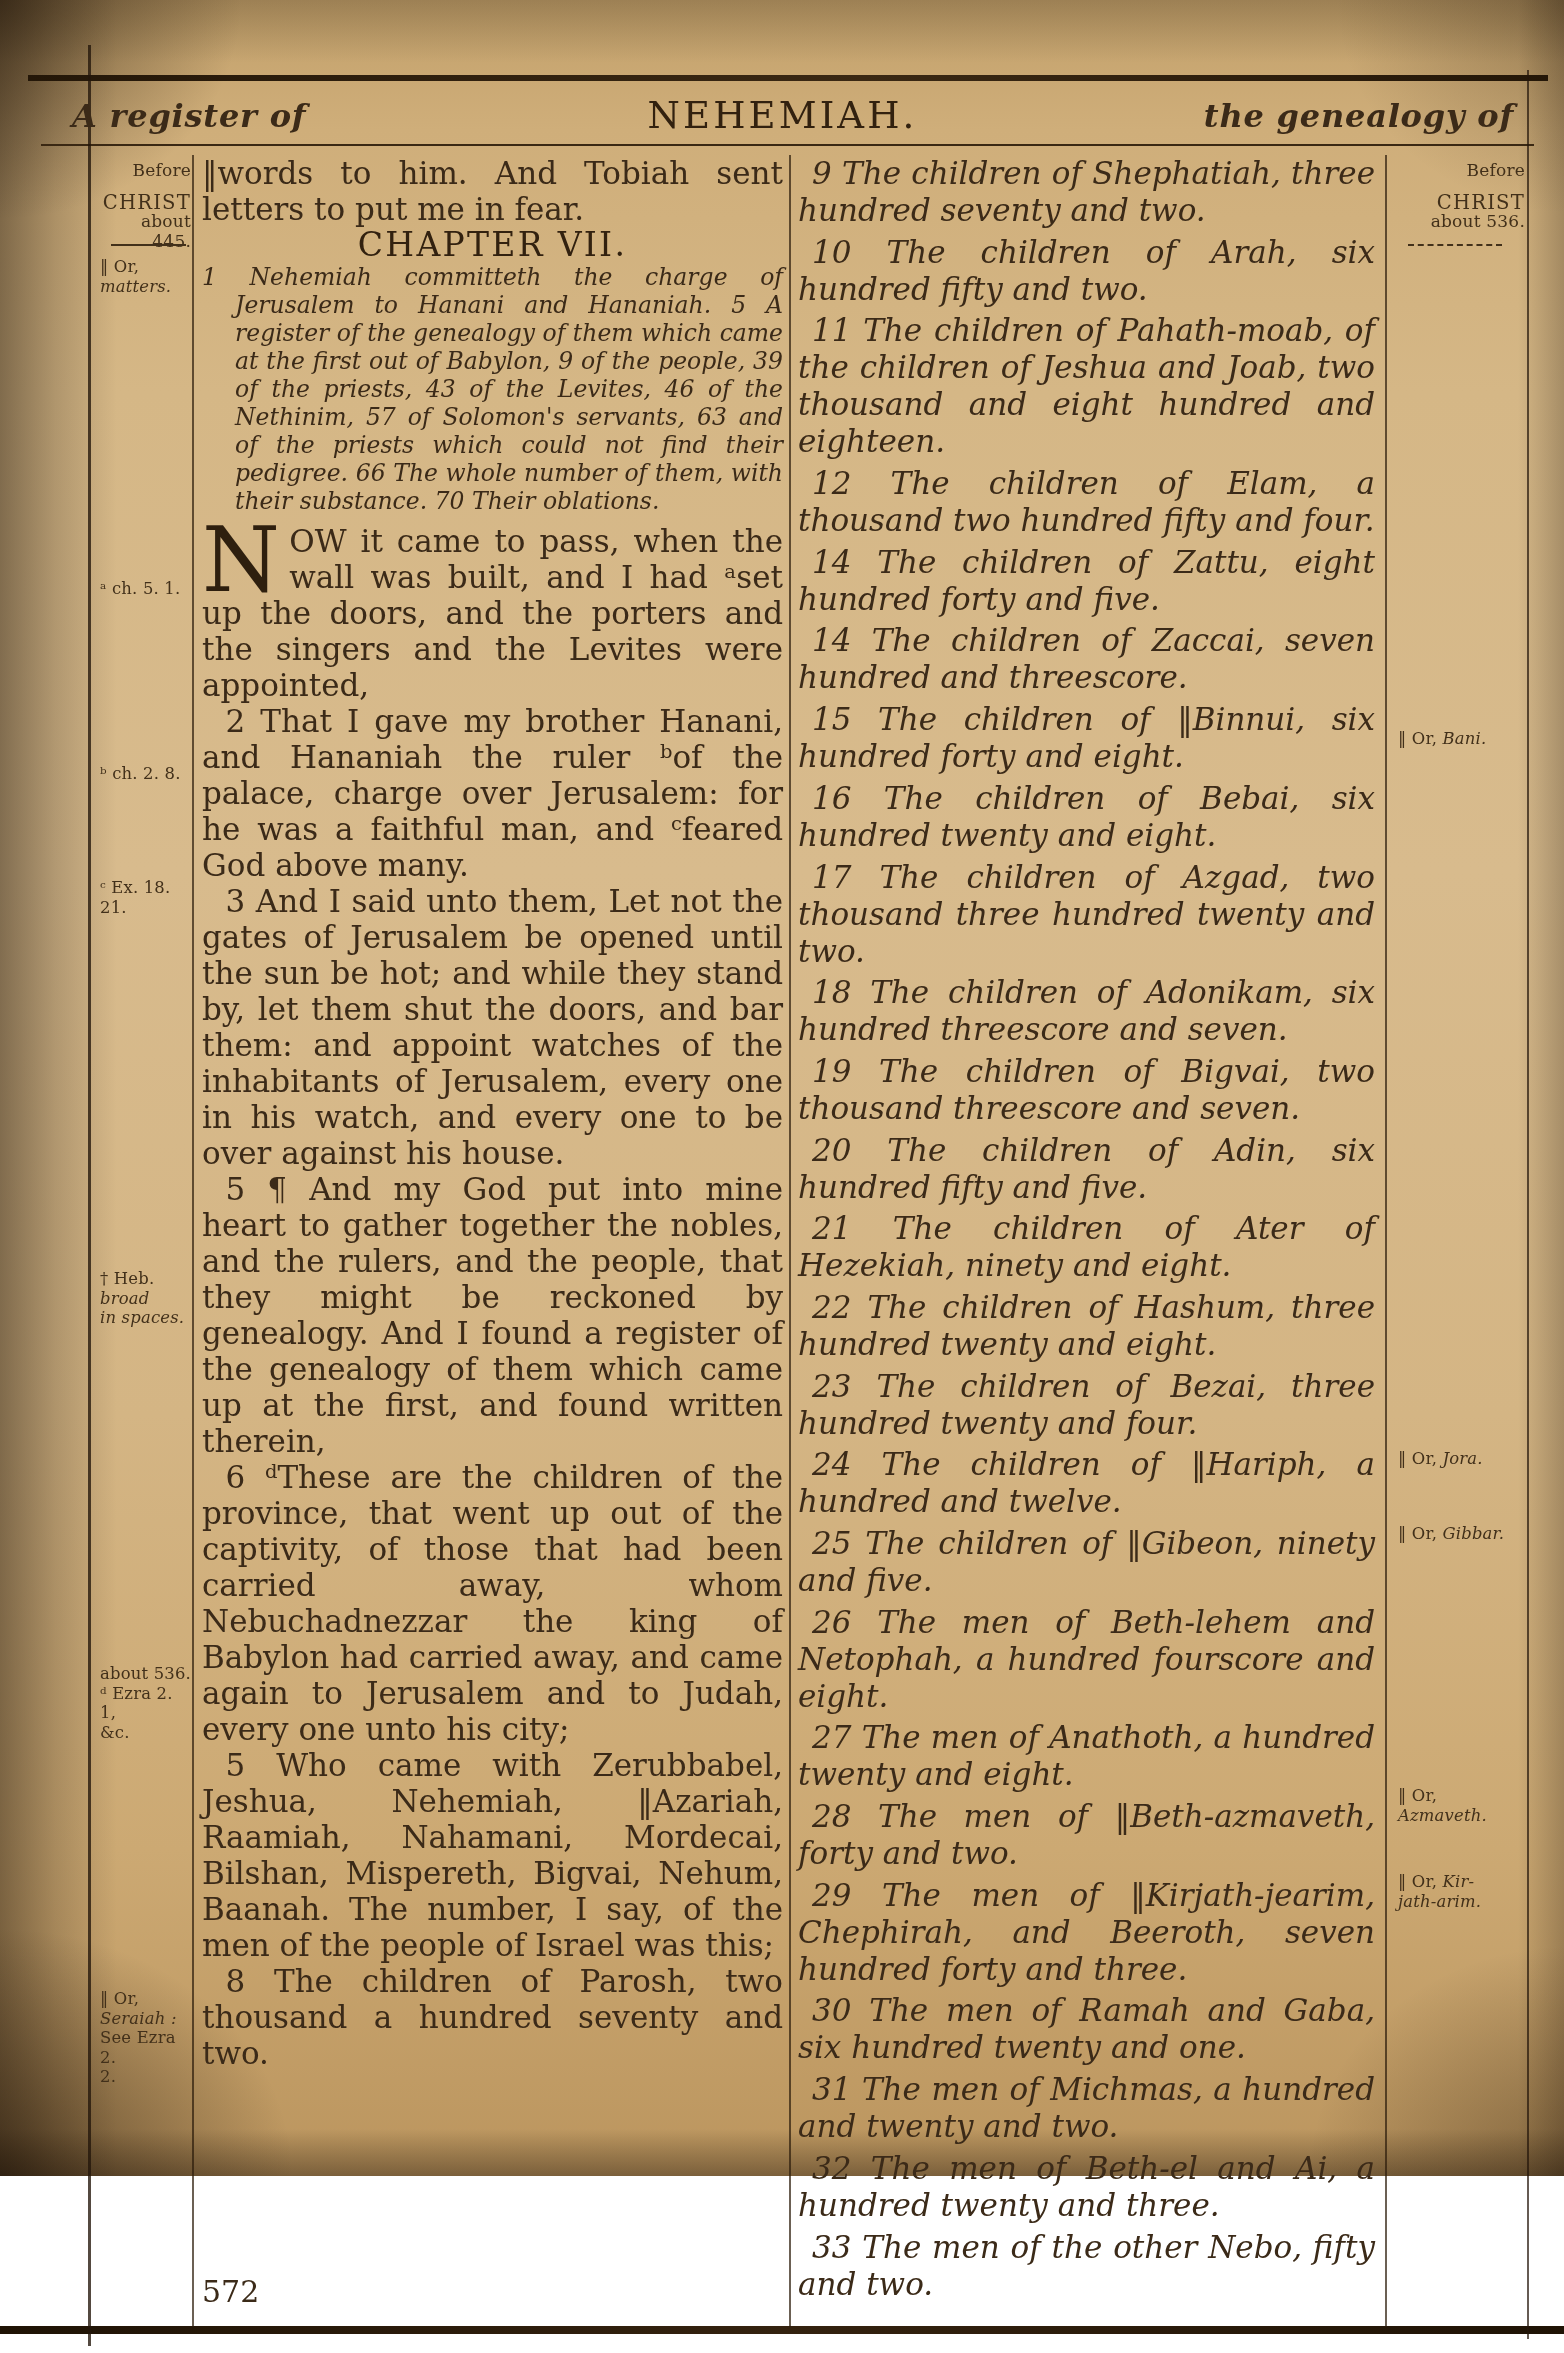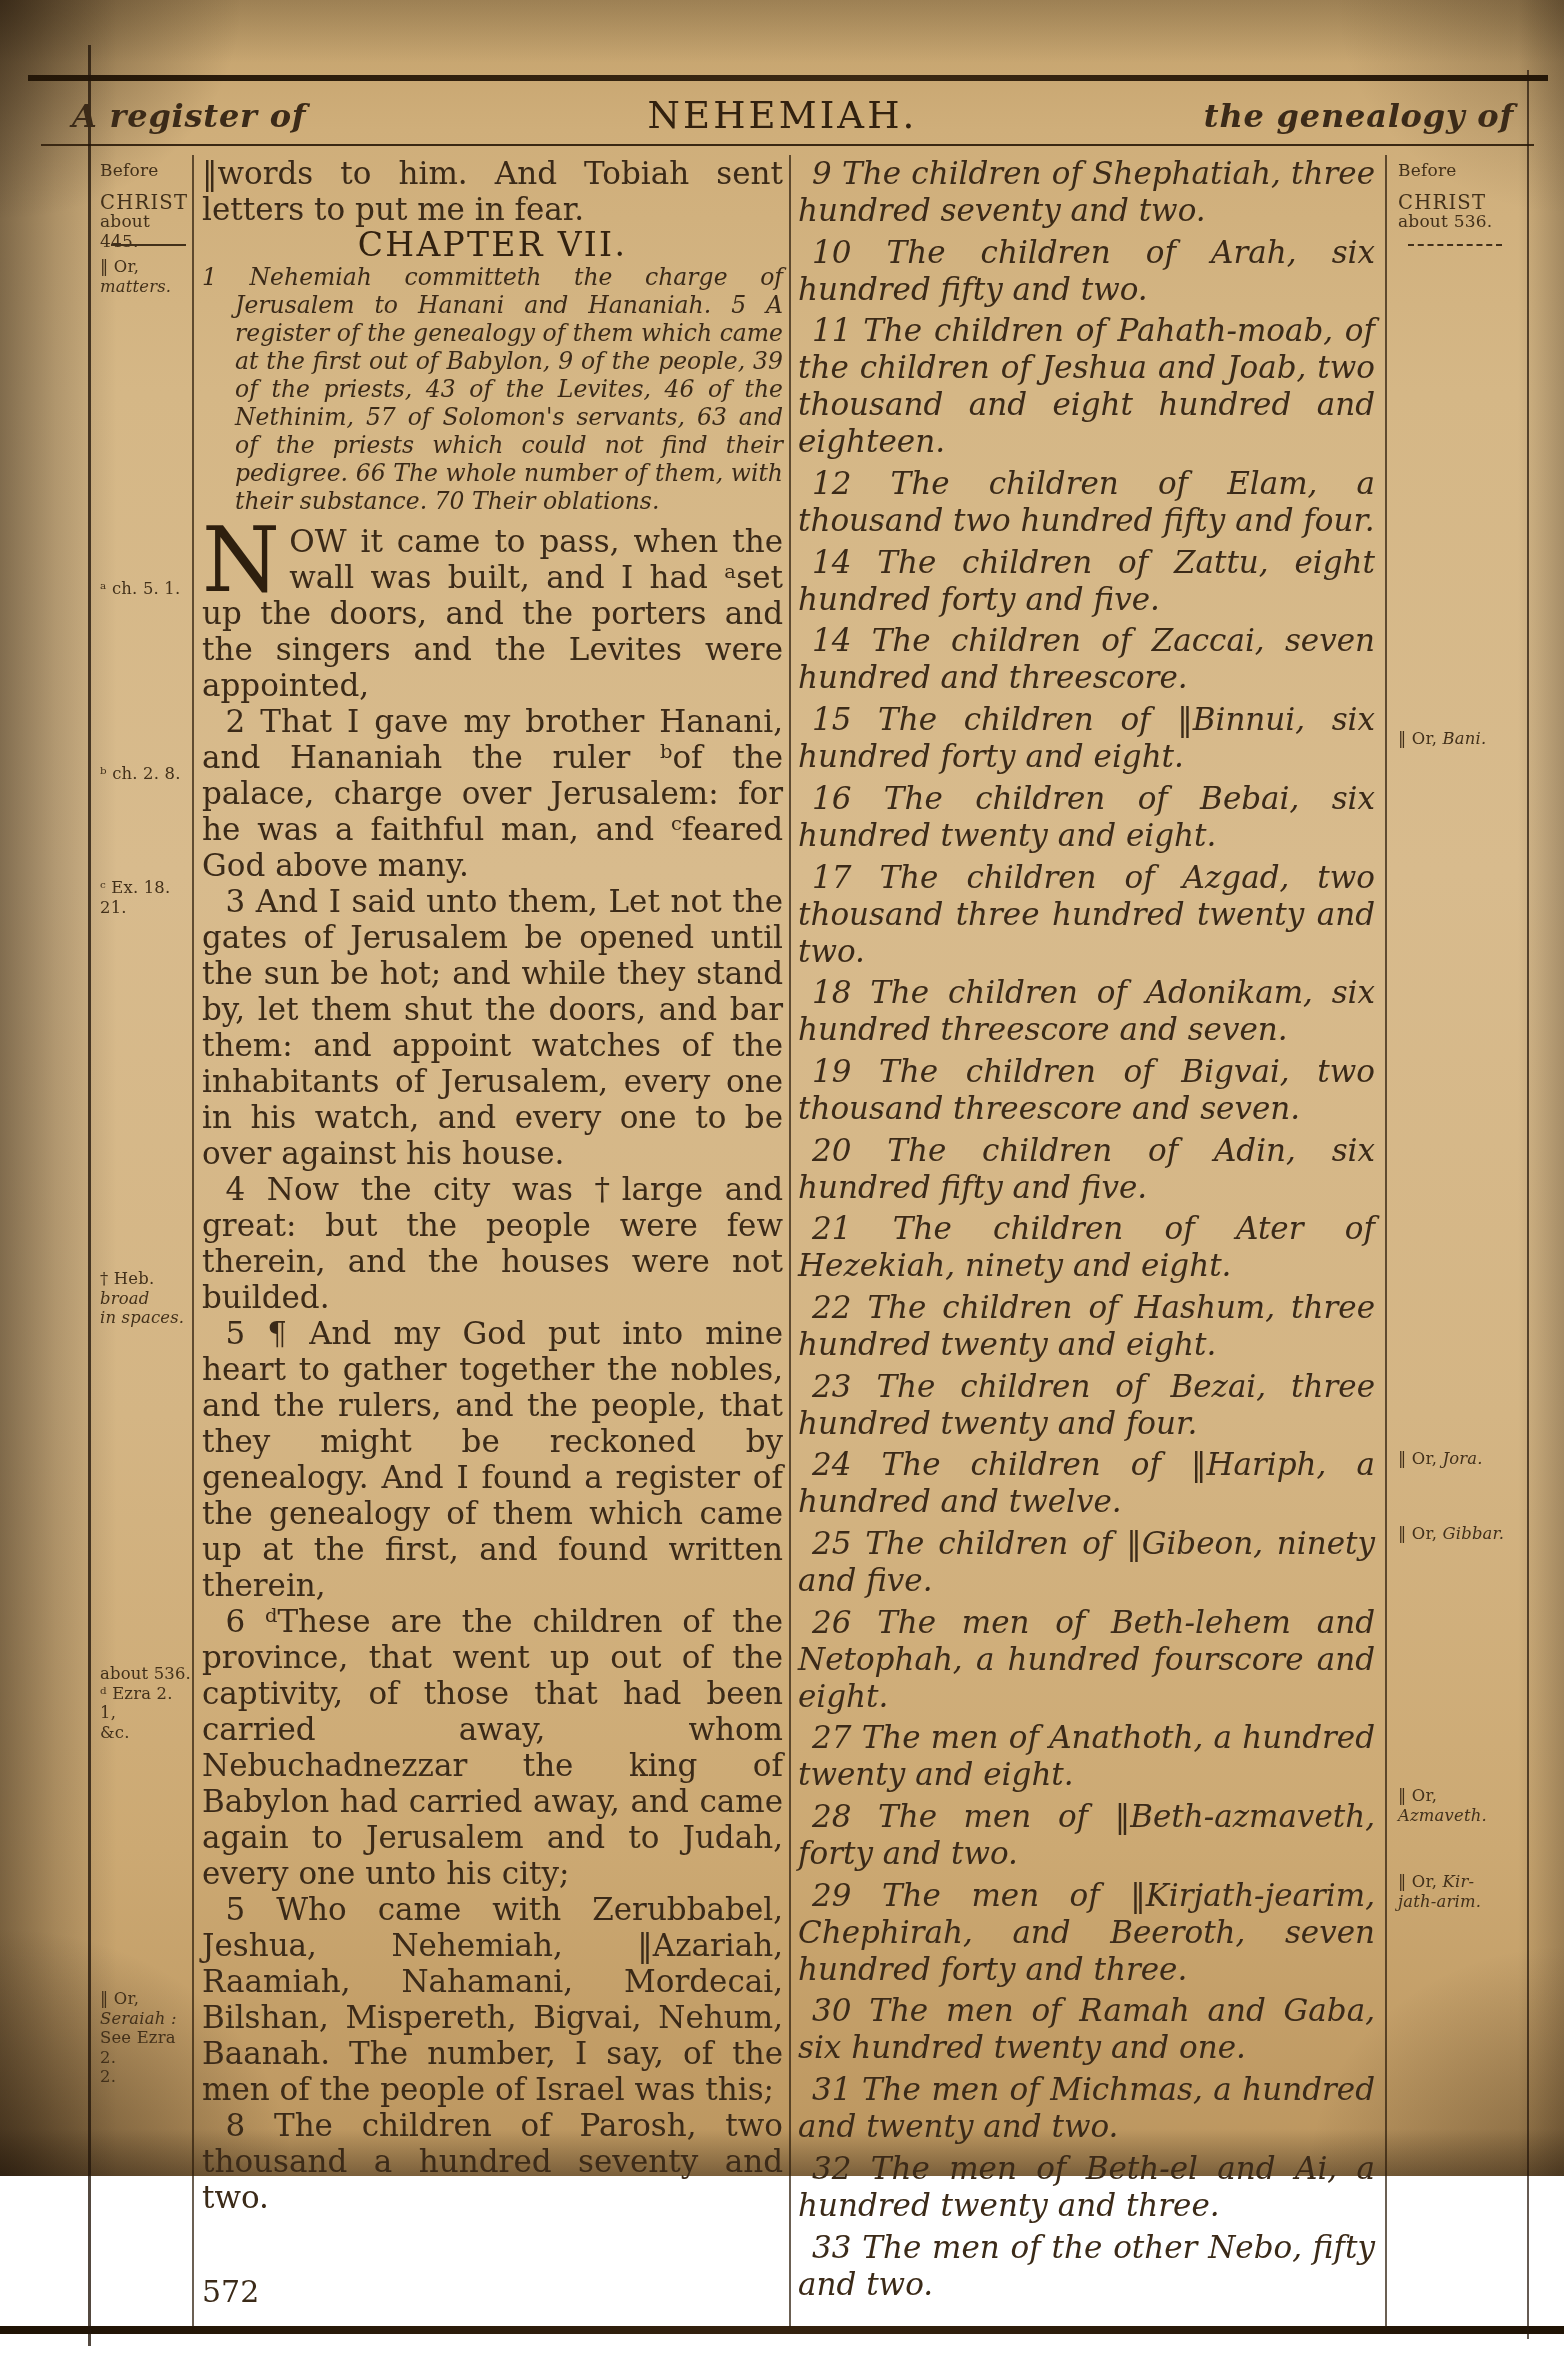--- a/index.html
+++ b/index.html
@@ -33,21 +33,21 @@
   .edge-right{left:1527px;top:70px;width:2.3px;height:2269px;background:rgba(35,22,10,.70);}
   
   .hdr-left{position:absolute;top:97px;left:72px;font-style:italic;font-weight:bold;font-size:32px;letter-spacing:0.8px;}
   .hdr-center{position:absolute;top:94px;left:0;width:1565px;text-align:center;font-size:37px;letter-spacing:3.1px;color:#32210f;}
   .hdr-right{position:absolute;top:97px;right:59px;font-style:italic;font-weight:bold;font-size:32px;letter-spacing:0.8px;}
   
   .mn{position:absolute;font-size:16.4px;line-height:19.6px;white-space:pre-line;letter-spacing:0.2px;color:#42301a;}
   .mn .it{font-style:italic;}
   .lm{left:100px;width:91px;}
   .rm{left:1398px;width:127px;}
-  .bc{text-align:left;white-space:normal;}
+  .bc{text-align:right;white-space:normal;}
   .bc .l1{display:block;font-size:17px;}
   .bc .l2{display:block;font-size:19.6px;letter-spacing:1.2px;margin-top:12px;}
   .bc .l3{display:block;font-size:17px;}
   .bc-l{top:161px;}
   .bc-r{top:161px;}
   .bc-rule-l{position:absolute;top:244px;left:111px;width:75px;height:1.6px;background:#42301a;}
   .bc-rule-r{position:absolute;top:244px;left:1408px;width:94px;border-top:2.3px dashed #42301a;}
   .mn-matters{top:257px;}
   .mn-a{top:579px;}
   .mn-b{top:764px;}
@@ -128,21 +128,20 @@
 jath-arim.</span></div>
 
   <div class="col col-left">
     <p class="continuation">‖words to him. And Tobiah sent letters to put me in fear.</p>
     <p class="chapter-heading">CHAPTER VII.</p>
     <p class="summary">1 Nehemiah committeth the charge of Jerusalem to Hanani and Hananiah. 5 A register of the genealogy of them which came at the first out of Babylon, 9 of the people, 39 of the priests, 43 of the Levites, 46 of the Nethinim, 57 of Solomon's servants, 63 and of the priests which could not find their pedigree. 66 The whole number of them, with their substance. 70 Their oblations.</p>
     <div id="left-verses">
         <p class="continuation"><span class="dropcap">N</span>OW it came to pass, when the wall was built, and I had ᵃset up the doors, and the porters and the singers and the Levites were appointed,</p>
         <p>2 That I gave my brother Hanani, and Hananiah the ruler ᵇof the palace, charge over Jerusalem: for he was a faithful man, and ᶜfeared God above many.</p>
         <p>3 And I said unto them, Let not the gates of Jerusalem be opened until the sun be hot; and while they stand by, let them shut the doors, and bar them: and appoint watches of the inhabitants of Jerusalem, every one in his watch, and every one to be over against his house.</p>
-        <p>4 Now the city was †large and great: but the people were few therein, and the houses were not builded.</p>
         <p>5 ¶ And my God put into mine heart to gather together the nobles, and the rulers, and the people, that they might be reckoned by genealogy. And I found a register of the genealogy of them which came up at the first, and found written therein,</p>
         <p>6 ᵈThese are the children of the province, that went up out of the captivity, of those that had been carried away, whom Nebuchadnezzar the king of Babylon had carried away, and came again to Jerusalem and to Judah, every one unto his city;</p>
         <p>5 Who came with Zerubbabel, Jeshua, Nehemiah, ‖Azariah, Raamiah, Nahamani, Mordecai, Bilshan, Mispereth, Bigvai, Nehum, Baanah. The number, I say, of the men of the people of Israel was this;</p>
         <p>8 The children of Parosh, two thousand a hundred seventy and two.</p>
       </div>
   </div>
 
   <div class="col col-right">
     <div id="right-verses">
         <p>9 The children of Shephatiah, three hundred seventy and two.</p>

